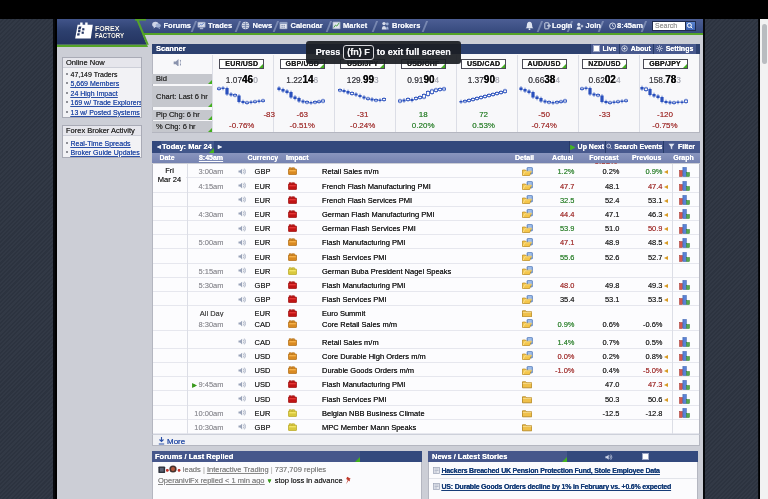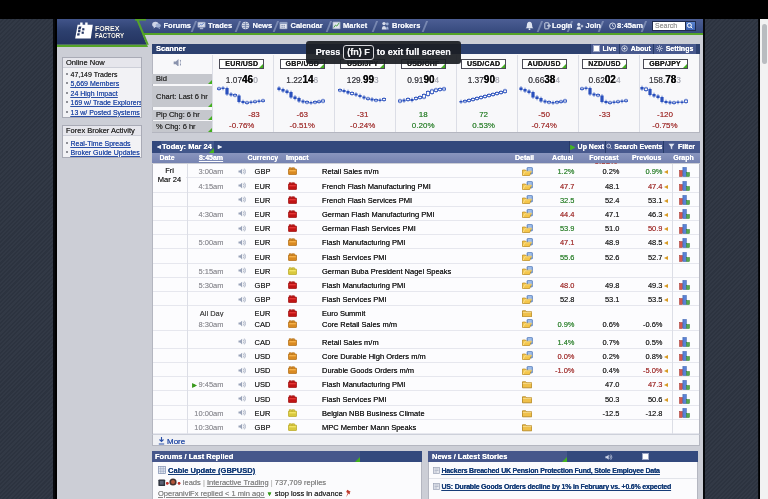--- a/index.html
+++ b/index.html
@@ -247,21 +247,21 @@
           <rect x="30.4" y="17" width="3.2" height="1.5" fill="#f8f8fa" stroke="#2a50bd" stroke-width="0.8"></rect>
           <line x1="36" y1="15.2" x2="36" y2="19.3" stroke="#2a50bd" stroke-width="0.7"></line>
           <rect x="34.4" y="16.5" width="3.2" height="1.5" fill="#2a50bd"></rect>
           <line x1="40" y1="14.7" x2="40" y2="18.8" stroke="#2a50bd" stroke-width="0.7"></line>
           <rect x="38.4" y="16" width="3.2" height="1.5" fill="#f8f8fa" stroke="#2a50bd" stroke-width="0.8"></rect>
           <line x1="44" y1="14.2" x2="44" y2="18.3" stroke="#2a50bd" stroke-width="0.7"></line>
           <rect x="42.4" y="15.5" width="3.2" height="1.5" fill="#2a50bd"></rect>
           <line x1="48" y1="13.7" x2="48" y2="17.8" stroke="#2a50bd" stroke-width="0.7"></line>
           <rect x="46.4" y="15" width="3.2" height="1.5" fill="#f8f8fa" stroke="#2a50bd" stroke-width="0.8"></rect>
         </svg>
-        <div class="pip red" style="left:72px;top:66px;">-83</div>
+        <div class="pip red" style="left:63px;top:66px;text-align:right;">-83</div>
         <div class="pip red" style="left:59.8px;top:77.5px;">-0.76%</div>
         <div class="badge" style="left:127.76px;top:15px;">GBP/USD<span class="gcorn2"></span></div>
         <div class="bid" style="left:120.26px;">1.22<b>14</b><i>6</i></div>
         <svg class="abs" style="left:123.26px;top:41px;" width="54" height="21" viewBox="0 0 54 21">
           <line x1="4" y1="1.2" x2="4" y2="6.3" stroke="#2a50bd" stroke-width="0.7"></line>
           <rect x="2.4" y="2.5" width="3.2" height="2.5" fill="#2a50bd"></rect>
           <line x1="8" y1="2.7" x2="8" y2="7.8" stroke="#2a50bd" stroke-width="0.7"></line>
           <rect x="6.4" y="4" width="3.2" height="2.5" fill="#2a50bd"></rect>
           <line x1="12" y1="4.2" x2="12" y2="9.3" stroke="#2a50bd" stroke-width="0.7"></line>
           <rect x="10.4" y="5.5" width="3.2" height="2.5" fill="#2a50bd"></rect>
@@ -790,21 +790,21 @@
             <rect x="4.2" y="0.8" width="2.2" height="2" fill="#c01414" stroke="#9c0d0d" stroke-width="0.6"></rect>
             <rect x="1.2" y="2.8" width="6.6" height="1.6" fill="#e43535"></rect>
           </svg>
           <div class="cn">Flash Services PMI</div>
           <svg class="abs" style="left:368.5px;top:2.5px;" width="11" height="9.5" viewBox="0 0 11 9.5">
             <rect x="5" y="0.5" width="5.5" height="6.5" rx="0.8" fill="#7da7e0" stroke="#4a6fb0" stroke-width="0.6"></rect>
             <path d="M6 2h3.5M6 3.5h3.5M6 5h2.5" stroke="#dce8fa" stroke-width="0.7"></path>
             <path d="M0.5,3 h3 l1,1.2 h5 l-1.8,4.3 h-7.2 z" fill="#f5c64a" stroke="#b8861a" stroke-width="0.7"></path>
             <path d="M1.2,8.2 l1.5,-3.4 h7.5" stroke="#fae49a" stroke-width="0.8" fill="none"></path>
           </svg>
-          <div class="ca blk">52.8</div>
+          <div class="ca blk">35.4</div>
           <div class="cf">53.1</div>
           <div class="cp blk">53.5</div>
           <div class="rev"></div>
           <svg class="abs" style="left:526px;top:2.5px;" width="11" height="10" viewBox="0 0 11 10">
             <rect x="0.5" y="3.5" width="3" height="6" fill="#d4574e" stroke="#a03028" stroke-width="0.5"></rect>
             <rect x="3.9" y="0.5" width="3.4" height="9" fill="#5b83d6" stroke="#2d55a8" stroke-width="0.5"></rect>
             <rect x="7.6" y="5.5" width="2.9" height="4" fill="#57a84e" stroke="#2d7a28" stroke-width="0.5"></rect>
           </svg>
         </div>
         <div class="cr" style="top:165.8px;">
@@ -1058,24 +1058,20 @@
           <svg width="7" height="8" viewBox="0 0 7 8" style="position:absolute;left:5px;top:2px;">
             <path d="M3.5 0 v4 M1.5 2.5 l2 2 2-2 M0.8 7 h5.4" stroke="#2b50a8" stroke-width="1.1" fill="none"></path>
           </svg>
           <span style="position:absolute;left:14px;top:1.5px;font-size:8px;color:#2b50a8;">More</span>
         </div>
       </div>
       <div class="abs" style="left:95px;top:432px;width:269.5px;">
         <div class="abs" style="left:0;top:0;width:269.5px;height:11px;background:#33497d;"></div>
         <div class="abs" style="left:0;top:0;width:208px;height:11px;background:#46578b;color:#fff;font-size:7.5px;font-weight:bold;line-height:11px;"><span style="padding-left:3px;">Forums / Last Replied</span><span class="gcorn"></span></div>
         <div class="abs" style="left:0;top:11px;width:269.5px;height:37px;background:#fbfbfd;border-left:1px solid #b4b6c0;border-right:1px solid #b4b6c0;">
-          <div style="padding:4px 0 0 5px;font-size:7.5px;white-space:nowrap;"><svg width="8" height="8" viewBox="0 0 8 8" style="vertical-align:-1px;">
-              <rect x="0.5" y="0.5" width="7" height="7" fill="#e8edf5" stroke="#7c8cae" stroke-width="0.7"></rect>
-              <path d="M0.5 2.8 h7 M0.5 5.2 h7 M2.8 0.5 v7 M5.2 0.5 v7" stroke="#7c8cae" stroke-width="0.5"></path>
-            </svg> <span style="color:#163d78;font-weight:bold;text-decoration:underline;">Cable Update (GBPUSD)</span></div>
           <div style="padding:2.5px 0 0 5px;font-size:7.5px;color:#888;white-space:nowrap;"><svg width="7.5" height="7.5" viewBox="0 0 8 8" style="vertical-align:-1.5px;">
               <rect x="0.4" y="0.4" width="7.2" height="7.2" rx="1" fill="#2e333d"></rect>
               <rect x="2" y="2" width="4" height="4" fill="#5a6174"></rect>
             </svg><span style="color:#c03028;font-size:6px;">●</span><svg width="8" height="8" viewBox="0 0 8 8" style="vertical-align:-1.5px;">
               <circle cx="4" cy="4" r="3.6" fill="#44322e"></circle>
               <circle cx="4" cy="4" r="2" fill="#b5573a"></circle>
             </svg><span style="color:#c03028;font-size:6px;">●</span> <span>leads</span> <span style="color:#bbb;">|</span> <span class="glnk">Interactive Trading</span> <span style="color:#bbb;">|</span> <span>737,709 replies</span></div>
           <div style="padding:2.5px 0 0 5px;font-size:7.5px;color:#888;white-space:nowrap;"><span class="glnk">OperaniviFx replied &lt; 1 min ago</span> <span style="color:#3a9a1e;font-size:6px;">▼</span> <span style="color:#333;">stop loss in advance</span> <svg width="7" height="9" viewBox="0 0 7 9" style="vertical-align:-2px;">
               <path d="M2.2 0.8 l3.5 2 -1 0.6 0.3 2 -1.5 -0.9 -2.4 3.8 1.6-4.3 -1.5-0.9 z" fill="#c0392b"></path>
             </svg></div>

